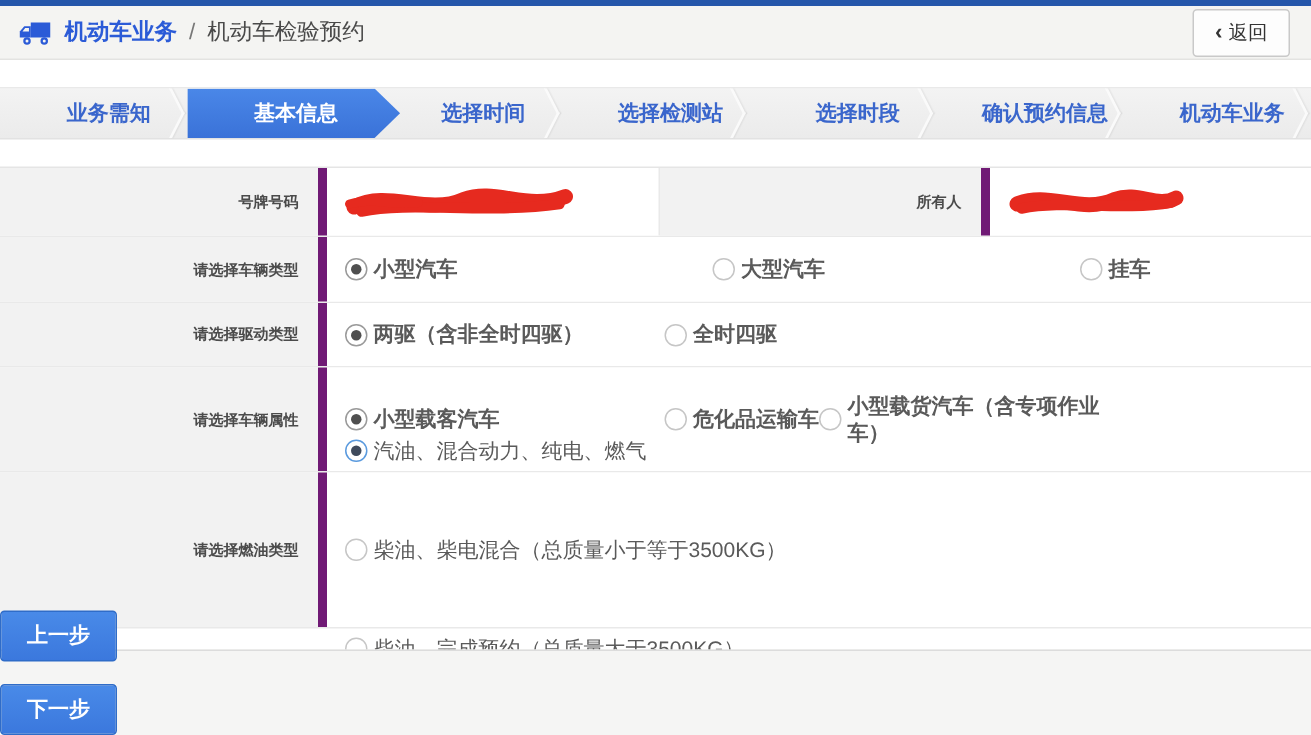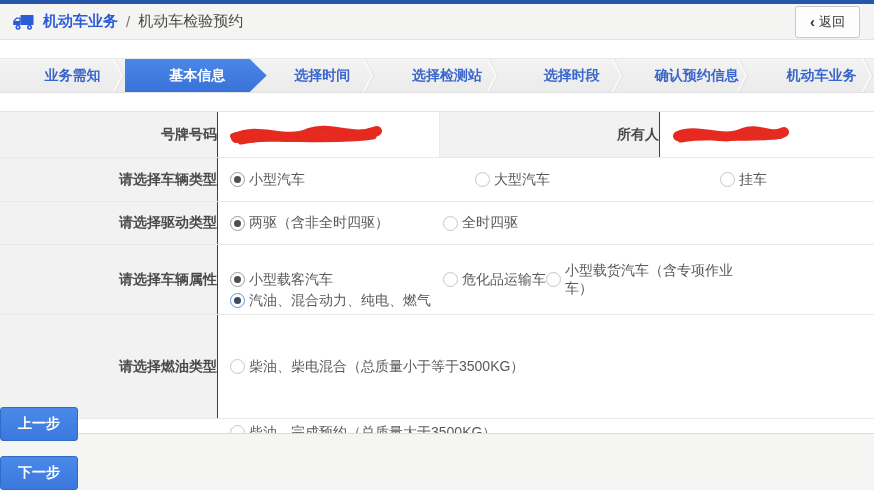--- a/index.html
+++ b/index.html
@@ -36,30 +36,30 @@
   .chev.b { bottom:0; transform:skewX(-27deg); }
   .step.active { color:#fff; }
   .step.active .arrow-bg { position:absolute; left:0; top:0; bottom:0; right:-17px;
     background:linear-gradient(180deg,#4a87e8,#3a72d8); z-index:1;
     clip-path:polygon(0 0, calc(100% - 17px) 0, 100% 50%, calc(100% - 17px) 100%, 0 100%); }
 
   
   .table { margin-top:18px; border-top:1px solid #e5e5e5; }
   .row { display:flex; border-bottom:1px solid #e9e9e9; }
   .cell { display:flex; align-items:center; }
-  .lblc { background:#f2f2f2; justify-content:flex-end; 
-    font-size:14px; font-weight:bold; color:#4b4b4b; border-right:1px solid #701a75; }
+  .lblc { background:#f2f2f2; justify-content:flex-end; padding-right:13px;
+    font-size:10px; font-weight:bold; color:#4b4b4b; border-right:6px solid #701a75; }
   .valc { background:#fff; padding-left:11px; }
   .w1 { width:218px; } .w2 { width:222px; border-right:1px solid #e9e9e9; }
   .w3 { width:220px; } .w4 { flex:1; }
   .r1 { height:46px; } .r2 { height:44px; } .r3 { height:43px; }
   .r4 { height:70px; } .r5 { height:104px; }
   .content { flex:1; background:#fff; padding-left:12px; display:flex;
     flex-direction:column; justify-content:center; }
-  .optline { display:flex; align-items:center; }
+  .optline { display:flex; align-items:center;font-weight:bold; }
   .opt { display:flex; align-items:center; font-size:14px; color:#5a5a5a; cursor:pointer; }
   .colA { width:245px; } .colB { width:213px; }
   .r4 .optline { margin:3px 0; } .r5 .opt { margin:24px 0; }
   .radio { width:15px; height:15px; border-radius:50%; border:1px solid #c6c6c6;
     background:#fff; margin-right:4px; position:relative; flex:0 0 auto; }
   .opt.sel .radio { border-color:#9a9a9a; }
   .opt.sel .radio::after { content:""; position:absolute; left:3px; top:3px;
     width:7px; height:7px; border-radius:50%; background:#4f4f4f; }
   .opt.sel.focus .radio { border-color:#5a9ade; }
   .opt.sel.focus .radio::after { background:#3f4a5c; }

